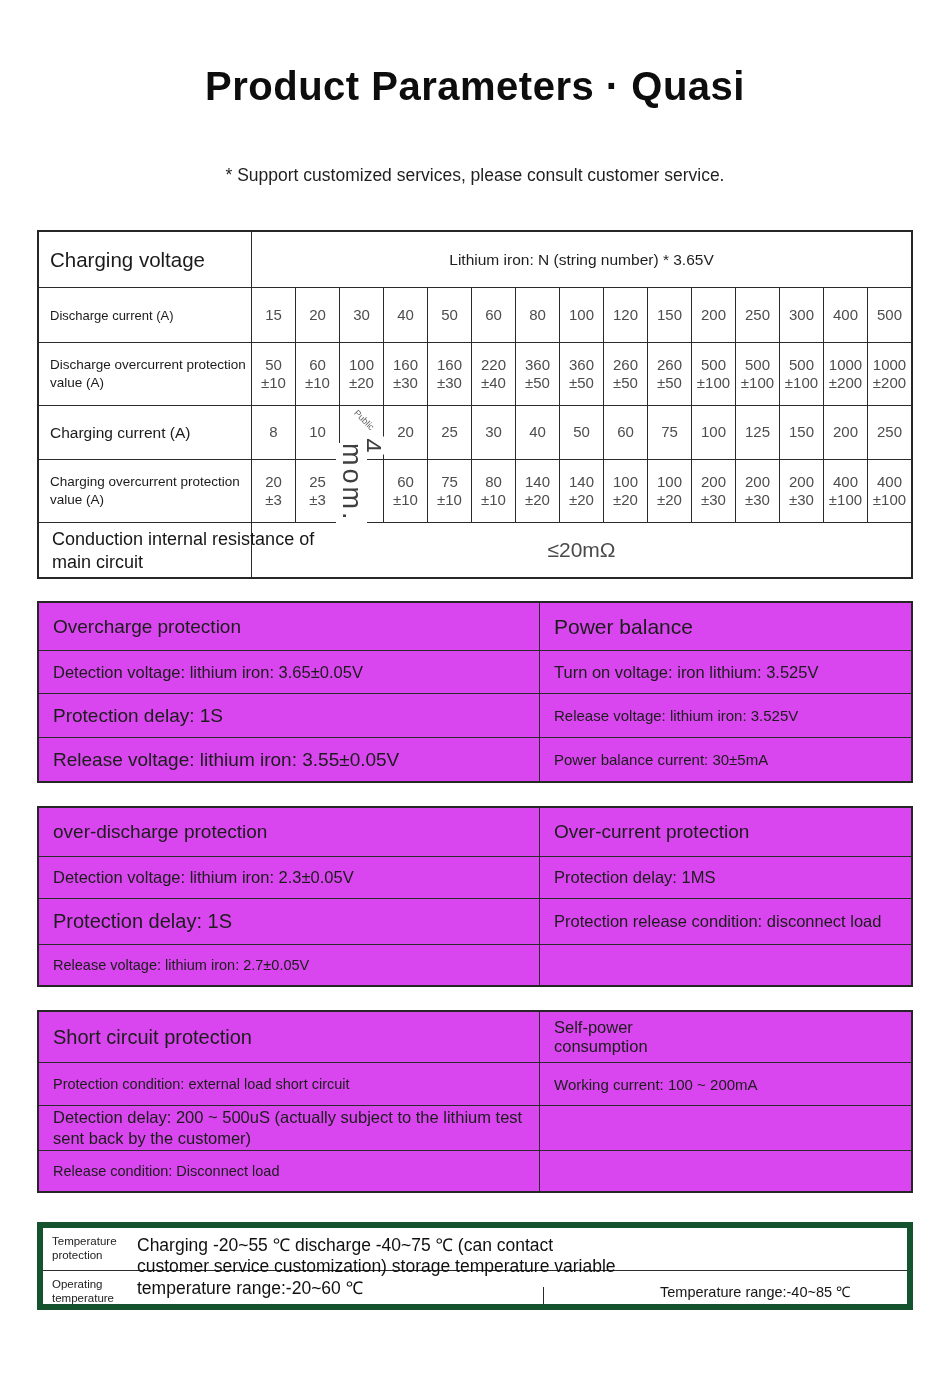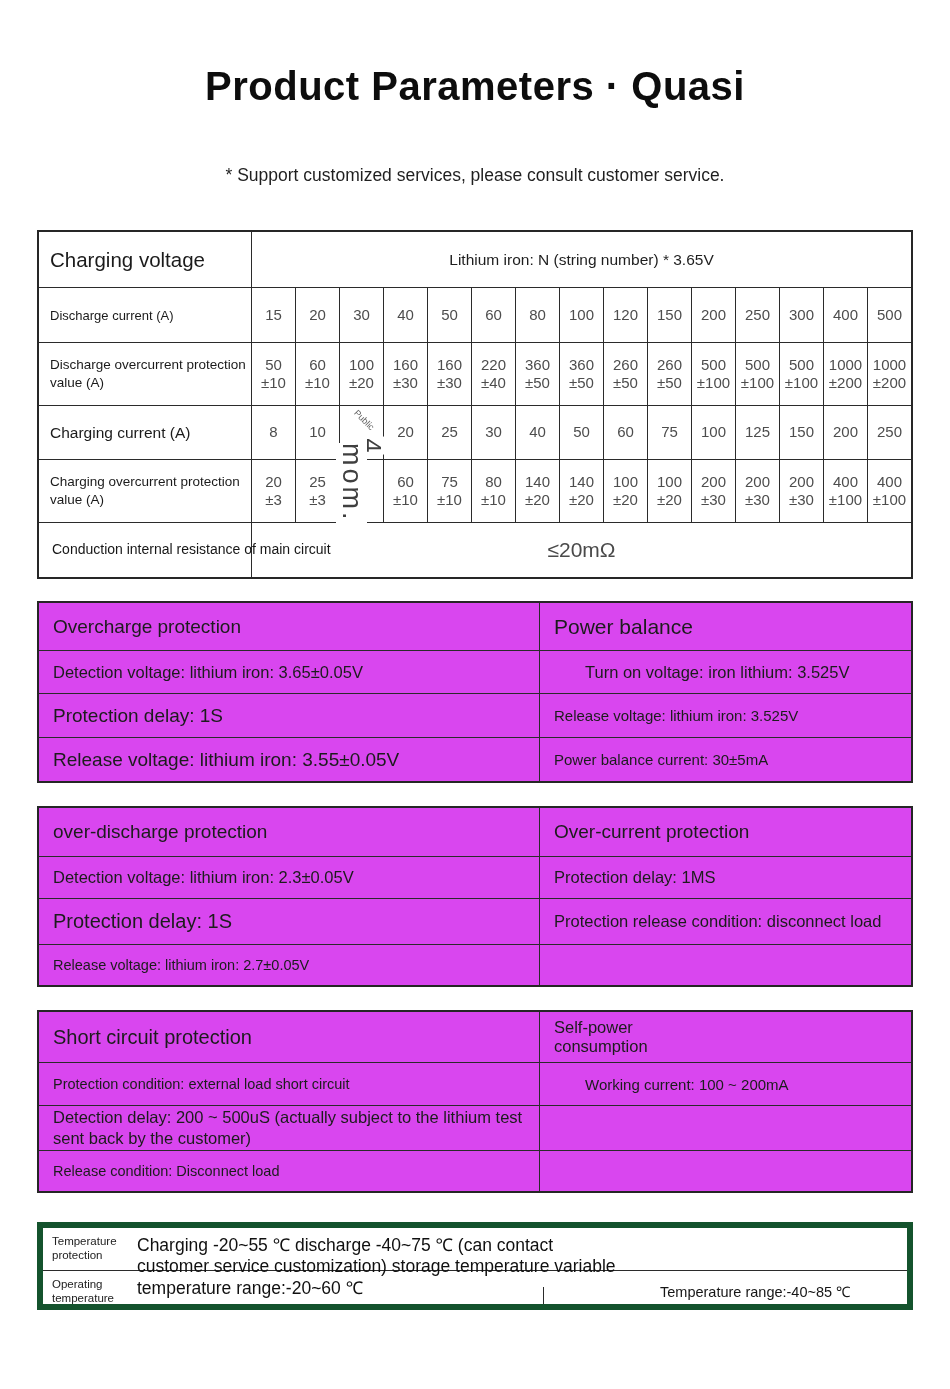--- a/index.html
+++ b/index.html
@@ -24,41 +24,41 @@
   .mt-cell { flex:1; display:flex; align-items:center; justify-content:center;
     color:#4d4d4d; text-align:center; white-space:pre-line; line-height:1.22; }
   .mt-cell + .mt-cell { border-left:1px solid #2b2b2b; }
   .h55{height:55px;} .h54{height:54px;} .h63{height:63px;}
   .fzlab-lg{font-size:20.5px;} .fzlab-md{font-size:15.5px;} .fzlab-sm{font-size:13px;}
   .fzlab-sm2{font-size:13.5px; line-height:1.3;}
   .fzval{font-size:15px;} .fzhead{font-size:15.5px; color:#1e1e1e;}
   .ohm { font-size:21px; color:#4a4a4a; }
   .mt-label.overflowing { position:relative; overflow:visible; }
   .ofl { position:absolute; left:13px; top:50%; transform:translateY(-50%); width:285px;
-    font-size:14px; line-height:1.25; z-index:2; color:#161616; }
+    font-size:18px; line-height:1.25; z-index:2; color:#161616; }
 
   
   .g-diag { position:absolute; left:313px; top:183px; transform:rotate(45deg);
     font-size:9px; color:#666; z-index:3; }
   .g-digit { position:absolute; left:324px; top:199px; transform:rotate(90deg);
     font-size:25px; color:#3f3f3f; background:#fff; z-index:3; padding:0 2px; }
   .g-vert { position:absolute; left:297px; top:211px; writing-mode:vertical-rl;
     font-size:27px; color:#3f3f3f; background:#fff; z-index:3; letter-spacing:3px;
     height:86px; }
 
   
   .info-table { border:2px solid #262626; background:#d946ef; }
   .mt22{margin-top:22px;} .mt23{margin-top:23px;} .mt29{margin-top:29px;}
   .it-row { display:flex; align-items:stretch; }
   .it-row + .it-row { border-top:1px solid #2b2b2b; }
   .it-left { width:501px; border-right:1px solid #2b2b2b; display:flex; align-items:center;
     padding:4px 10px 4px 14px; }
   .it-right { flex:1; display:flex; align-items:center; padding:4px 10px 4px 14px; }
   .ith { height:47px; }
-  .itr43{height:43px;gap:31px;} .itr44{height:44px;} .itr46{height:46px;} .itr42{height:42px;}
+  .itr43{height:43px;} .itr44{height:44px;} .itr46{height:46px;} .itr42{height:42px;}
   .itr45{height:45px;} .itr41{height:41px;} .itr50{height:50px;} .itr48{height:48px;}
   .fz14{font-size:14.5px;} .fz15{font-size:15px;} .fz16{font-size:16.5px;}
   .fz19{font-size:19px;} .fz20{font-size:20px;} .fz21{font-size:21px;}
   .wrapnarrow { max-width:330px; line-height:1.2; }
   .hdr-narrow { max-width:135px; line-height:1.15; font-size:16.5px; }
   .lh12 { line-height:1.25; }
 
   
   .temp-table { position:relative; border:6px solid #14532d; height:88px; background:#fff; }
   .tt-row { height:42px; display:flex; align-items:center; }

